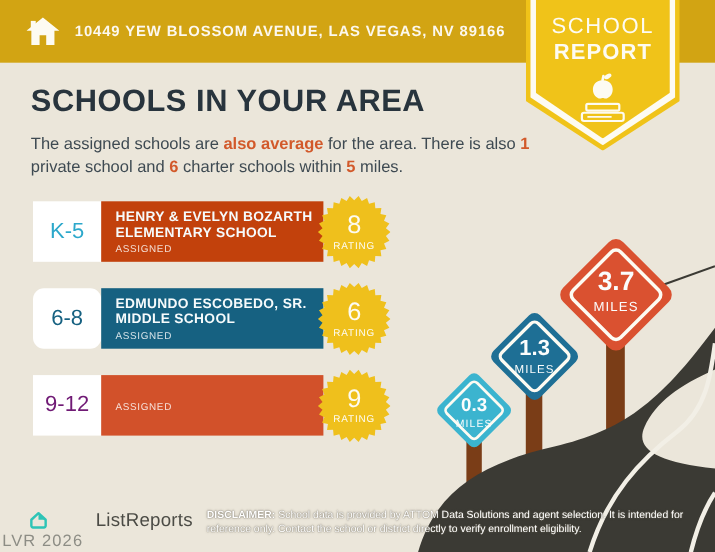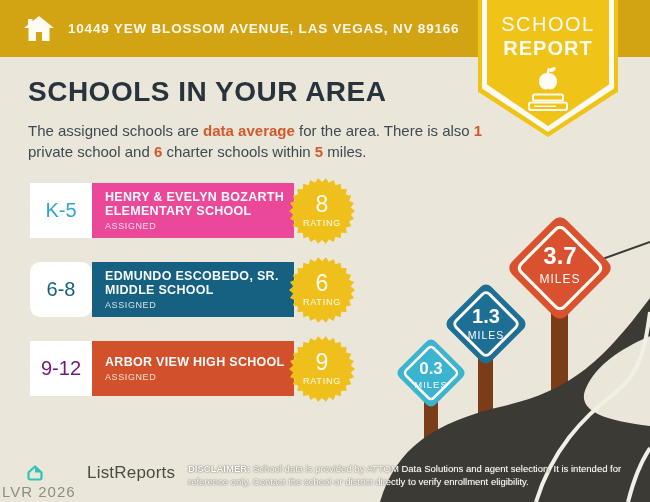--- a/index.html
+++ b/index.html
@@ -121,25 +121,25 @@
       <svg width="44" height="19" viewBox="0 0 44 19" style="margin-top:2px">
         <rect x="7" y="1.5" width="30" height="6" rx="1.5" fill="none" stroke="#FDFBF2" stroke-width="2"></rect>
         <rect x="3" y="9.5" width="38" height="7.5" rx="2" fill="none" stroke="#FDFBF2" stroke-width="2"></rect>
         <line x1="8" y1="13.2" x2="30" y2="13.2" stroke="#FDFBF2" stroke-width="1.5"></line>
       </svg>
     </div>
   </div>
 </div>
 
 <div class="title">SCHOOLS IN YOUR AREA</div>
-<div class="intro"><span>The assigned schools are </span><span class="hl">data average</span><span> for the area. There is also </span><span class="hl">1</span><span> private school and </span><span class="hl">6</span><span> charter schools within </span><span class="hl">5</span><span> miles.</span></div>
+<div class="intro"><span>The assigned schools are </span><span class="hl">also average</span><span> for the area. There is also </span><span class="hl">1</span><span> private school and </span><span class="hl">6</span><span> charter schools within </span><span class="hl">5</span><span> miles.</span></div>
 
 <div class="school-row row-1">
   <div class="grade" style="color: rgb(44, 168, 203);">K-5</div>
-  <div class="bar" style="background: #ec4899; justify-content: center;">
+  <div class="bar" style="background: #c2410c; justify-content: center;">
     <div class="sname">HENRY &amp; EVELYN BOZARTH ELEMENTARY SCHOOL</div>
     <div class="sstatus">ASSIGNED</div>
   </div>
   <div class="badge">
     <svg class="burst" width="66" height="66">
         <polygon points="66.0,33.0 61.8,36.5 65.0,40.9 60.1,43.3 62.2,48.3 56.9,49.5 57.7,54.9 52.2,54.7 51.7,60.2 46.5,58.7 44.7,63.9 39.9,61.2 37.0,65.8 33.0,62.0 29.0,65.8 26.1,61.2 21.3,63.9 19.5,58.7 14.3,60.2 13.8,54.7 8.3,54.9 9.1,49.5 3.8,48.3 5.9,43.3 1.0,40.9 4.2,36.5 0.0,33.0 4.2,29.5 1.0,25.1 5.9,22.7 3.8,17.7 9.1,16.5 8.3,11.1 13.8,11.3 14.3,5.8 19.5,7.3 21.3,2.1 26.1,4.8 29.0,0.2 33.0,4.0 37.0,0.2 39.9,4.8 44.7,2.1 46.5,7.3 51.7,5.8 52.2,11.3 57.7,11.1 56.9,16.5 62.2,17.7 60.1,22.7 65.0,25.1 61.8,29.5" fill="#EFC01C"></polygon>
       </svg>
     <div class="badge-txt">
       <div class="badge-num">8</div>
       <div class="badge-lbl">RATING</div>
@@ -160,21 +160,20 @@
     <div class="badge-txt">
       <div class="badge-num">6</div>
       <div class="badge-lbl">RATING</div>
     </div>
   </div>
 </div>
 
 <div class="school-row row-3">
   <div class="grade" style="color: #701a75;">9-12</div>
   <div class="bar" style="background: rgb(210, 81, 42);">
-    <div class="sname">ARBOR VIEW HIGH SCHOOL</div>
     <div class="sstatus">ASSIGNED</div>
   </div>
   <div class="badge">
     <svg class="burst" width="66" height="66">
         <polygon points="66.0,33.0 61.8,36.5 65.0,40.9 60.1,43.3 62.2,48.3 56.9,49.5 57.7,54.9 52.2,54.7 51.7,60.2 46.5,58.7 44.7,63.9 39.9,61.2 37.0,65.8 33.0,62.0 29.0,65.8 26.1,61.2 21.3,63.9 19.5,58.7 14.3,60.2 13.8,54.7 8.3,54.9 9.1,49.5 3.8,48.3 5.9,43.3 1.0,40.9 4.2,36.5 0.0,33.0 4.2,29.5 1.0,25.1 5.9,22.7 3.8,17.7 9.1,16.5 8.3,11.1 13.8,11.3 14.3,5.8 19.5,7.3 21.3,2.1 26.1,4.8 29.0,0.2 33.0,4.0 37.0,0.2 39.9,4.8 44.7,2.1 46.5,7.3 51.7,5.8 52.2,11.3 57.7,11.1 56.9,16.5 62.2,17.7 60.1,22.7 65.0,25.1 61.8,29.5" fill="#EFC01C"></polygon>
       </svg>
     <div class="badge-txt">
       <div class="badge-num">9</div>
       <div class="badge-lbl">RATING</div>
     </div>

